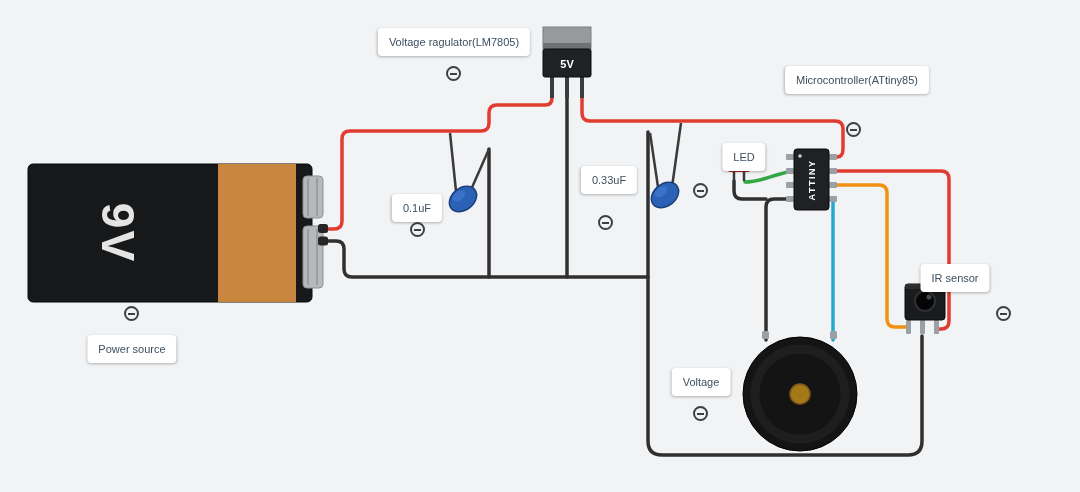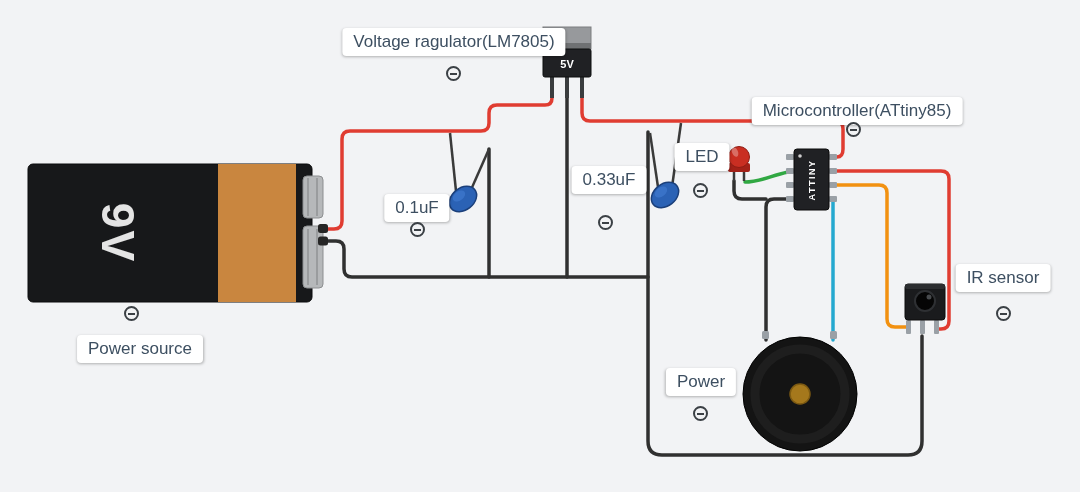--- a/index.html
+++ b/index.html
@@ -1,21 +1,21 @@
 <!DOCTYPE html>
 <html><head>
 <meta charset="utf-8">
 <style>
   html,body{margin:0;padding:0;}
   body{font-family:"Liberation Sans",sans-serif;background:#f2f3f5;}
   .stage{position:relative;width:1080px;height:492px;overflow:hidden;background:#f2f3f5;}
   .stage svg{position:absolute;left:0;top:0;}
   .annotation-label{
     position:absolute;transform:translateX(-50%);
-    background:#ffffff;color:#3d4f61;font-size:17px;line-height:16px;
+    background:#ffffff;color:#3d4f61;font-size:11px;line-height:16px;
     padding:6px 11px;border-radius:4px;white-space:nowrap;
     box-shadow:0 1px 3px rgba(0,0,0,.28);
   }
   .pin-icon{
     position:absolute;width:15px;height:15px;box-sizing:border-box;
     border:2px solid #3b4045;border-radius:50%;background:transparent;cursor:pointer;
   }
   .pin-icon::after{
     content:"";position:absolute;left:2px;right:2px;top:50%;margin-top:-1px;
     height:2px;background:#3b4045;
@@ -124,47 +124,47 @@
       <circle cx="800" cy="394" r="10" fill="#a5781c" stroke="#7d5a12" stroke-width="1.5"></circle>
     </g>
   </svg>
 
   <div>
     <div class="annotation-label" style="left:454px;top:28px">Voltage ragulator(LM7805)</div>
     <div class="pin-icon" style="left:446px;top:66px"></div>
   </div>
 
   <div>
-    <div class="annotation-label" style="left:857px;top:97px">Microcontroller(ATtiny85)</div>
+    <div class="annotation-label" style="left:857px;top:66px">Microcontroller(ATtiny85)</div>
     <div class="pin-icon" style="left:846px;top:122px"></div>
   </div>
 
   <div>
-    <div class="annotation-label" style="left:702px;top:143px">LED</div>
+    <div class="annotation-label" style="left:744px;top:143px">LED</div>
     <div class="pin-icon" style="left:693px;top:183px"></div>
   </div>
 
   <div>
     <div class="annotation-label" style="left:417px;top:194px">0.1uF</div>
     <div class="pin-icon" style="left:410px;top:222px"></div>
   </div>
 
   <div>
     <div class="annotation-label" style="left:609px;top:166px">0.33uF</div>
     <div class="pin-icon" style="left:598px;top:215px"></div>
   </div>
 
   <div>
-    <div class="annotation-label" style="left:1003px;top:264px">IR sensor</div>
+    <div class="annotation-label" style="left:955px;top:264px">IR sensor</div>
     <div class="pin-icon" style="left:996px;top:306px"></div>
   </div>
 
   <div>
-    <div class="annotation-label" style="left:701px;top:368px">Power</div>
+    <div class="annotation-label" style="left:701px;top:368px">Voltage</div>
     <div class="pin-icon" style="left:693px;top:406px"></div>
   </div>
 
   <div>
     <div class="pin-icon" style="left:124px;top:306px"></div>
-    <div class="annotation-label" style="left:140px;top:335px">Power source</div>
+    <div class="annotation-label" style="left:132px;top:335px">Power source</div>
   </div>
 
 </div>
 
 </body></html>

